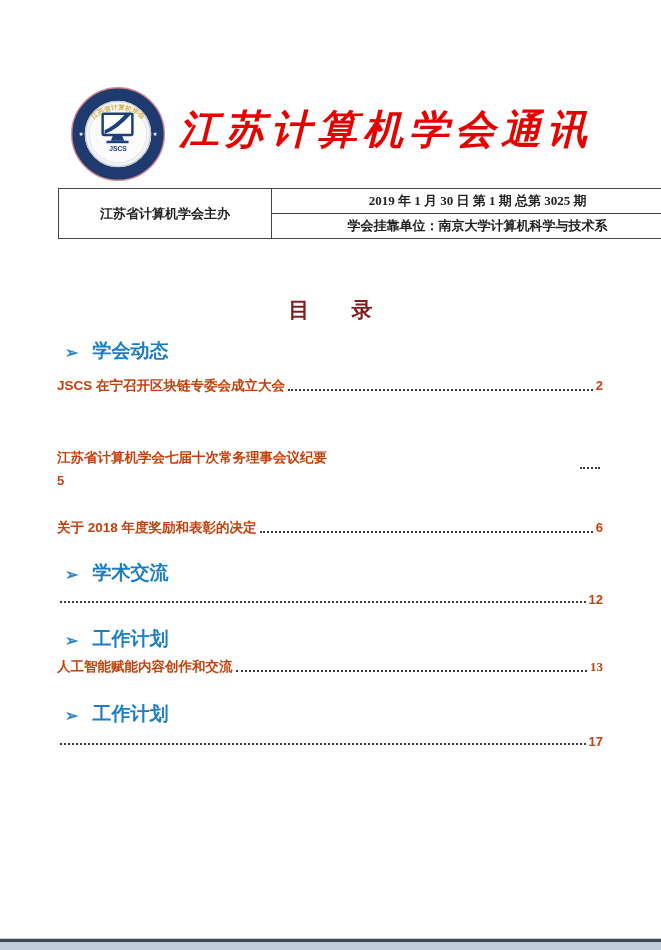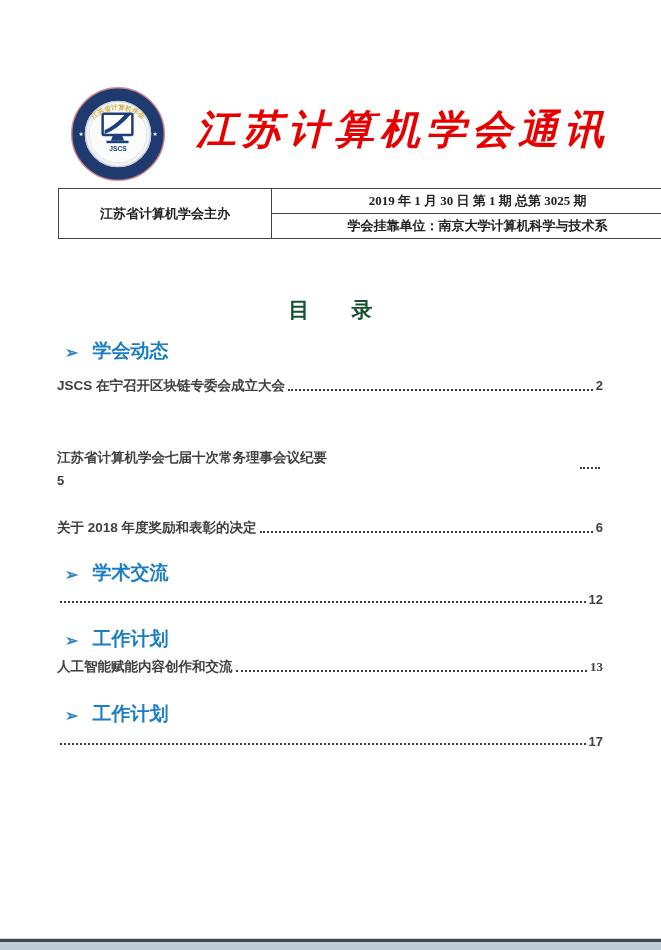--- a/index.html
+++ b/index.html
@@ -12,52 +12,52 @@
     position:absolute; top:0; left:0; right:0; height:938px;
     background:#ffffff; border-bottom:1px solid #cdd2d6;
   }
   .page-edge { position:absolute; top:939px; left:0; right:0; height:3px; background:#3d4851; }
   .viewer-bg { position:absolute; top:942px; left:0; right:0; bottom:0; background:#c0ccd8; }
 
   
   .header { position:absolute; top:86px; left:70px; display:flex; align-items:flex-start; }
   .logo { width:96px; height:96px; flex:none; }
   .masthead-title {
-    margin-left:30px; margin-top:16px;
+    margin-left:13px; margin-top:16px;
     font-family:"Liberation Serif", serif;
     font-style:italic; font-weight:bold;
     font-size:40px; letter-spacing:6px; white-space:nowrap;
     color:#e60000;
   }
 
   
   .info-table {
     position:absolute; top:188px; left:58px; width:626px;
     border-collapse:collapse; table-layout:fixed;
     font-family:"Liberation Serif", serif;
     font-size:13px; font-weight:bold; color:#222;
   }
   .info-table td { border:1px solid #444; text-align:center; padding:0; height:24px; white-space:pre; }
   .info-table .left-cell { width:212px; }
 
   
   .toc-title {
     position:absolute; top:296px; left:0; width:661px; text-align:center;
     font-family:"Liberation Serif", serif;
-    font-size:21px; font-weight:bold; color:#14532d; white-space:pre;
+    font-size:21px; font-weight:bold; color:#7f1d1d; white-space:pre;
   }
   .toc { position:absolute; top:0; left:57px; width:546px; }
   .sec {
     position:absolute; left:8px; display:flex; align-items:center; gap:14px;
     font-size:19px; font-weight:bold; color:#1b7ec2; white-space:nowrap;
   }
   .arrow-icon { font-size:16px; color:#2f86c4; transform:translateY(1px); }
   .entry {
     position:absolute; left:0; width:546px; display:flex; align-items:baseline;
-    font-size:13.5px; font-weight:600; color:#404040; white-space:nowrap;
+    font-size:13.5px; font-weight:600; color:#c2410c; white-space:nowrap;
     cursor:pointer; text-decoration:none;
   }
   .entry .leader {
     flex:1 1 auto; margin:0 3px; border-bottom:2px dotted #3a3a3a;
     align-self:flex-end; height:0; margin-bottom:4px; min-width:20px;
   }
   .entry .pagenum { font-size:13px; font-weight:600; }
 
   .t-sec1 { top:338px; }
   .t-e1  { top:377px; }

